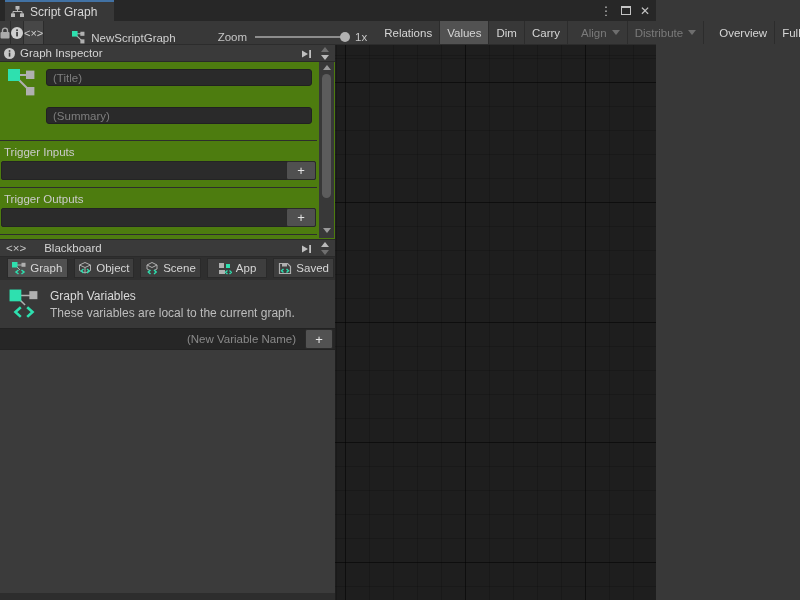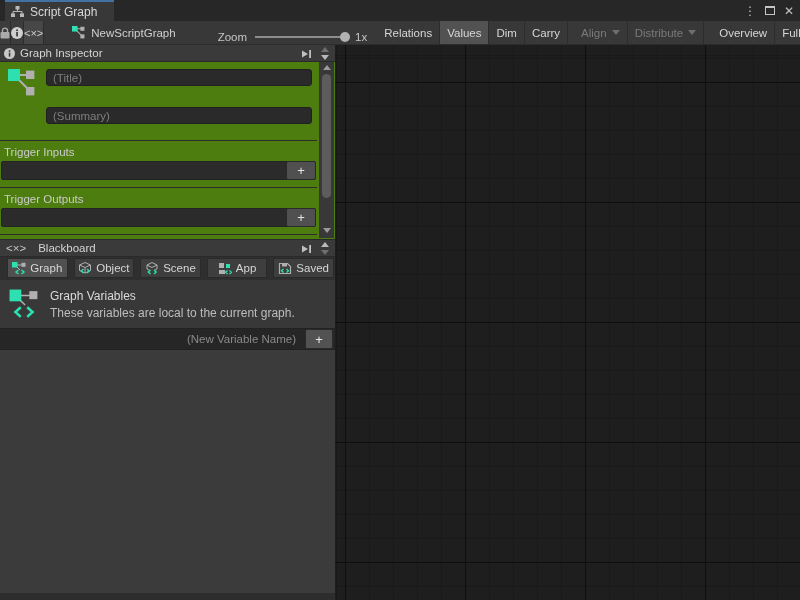--- a/index.html
+++ b/index.html
@@ -1,38 +1,38 @@
 <!DOCTYPE html>
 <html><head>
 <meta charset="utf-8">
 <style>
   * { margin:0; padding:0; box-sizing:border-box; }
   html,body { width:800px; height:600px; overflow:hidden; background:#383838;
     font-family:"Liberation Sans", sans-serif; font-size:11.5px; color:#d2d2d2;
     -webkit-font-smoothing:antialiased; }
 
-  .window { width:800px; height:600px; display:flex; flex-direction:column; }
+  .window { width:656px; height:600px; display:flex; flex-direction:column; }
 
   
   .titlebar { height:21px; background:#272727; display:flex; align-items:stretch; position:relative; }
   .doc-tab { margin-left:5px; width:109px; background:#383838; border-top:2px solid #4272a4;
     display:flex; align-items:center; gap:6px; padding:0 8px 0 6px; }
   .doc-tab .tab-label { font-size:12px; color:#d8d8d8; white-space:nowrap; }
   .win-controls { position:absolute; right:6px; top:0; height:21px; display:flex; align-items:center; gap:9px; color:#c4c4c4; }
   .wc-menu { font-size:12px; letter-spacing:0; line-height:1; }
   .wc-max { width:10px; height:9px; border:1px solid #c4c4c4; border-top-width:2px; }
   .wc-close { font-size:12px; line-height:1; }
 
   
   .toolbar { height:24px; background:#383838; display:flex; align-items:stretch; white-space:nowrap; border-bottom:1px solid #2c2c2c; }
   .tb-btn { display:flex; align-items:center; justify-content:center; border-right:1px solid #2c2c2c; color:#cfcfcf; }
   .tb-lock { width:21px; background:#3c3c3c; }
   .tb-info { width:23px; background:#3c3c3c; }
   .tb-code { width:69px; background:#474747; font-size:11px; color:#cfcfcf; letter-spacing:0; }
-  .tb-graphname { display:flex; align-items:center; gap:6px; margin-left:28px; color:#d0d0d0; }
+  .tb-graphname { display:flex; align-items:flex-end; gap:6px; margin-left:28px; color:#d0d0d0; }
   .tb-zoom { display:flex; align-items:center; margin-left:42px; gap:8px; color:#c6c6c6;margin-top:8px; }
   .zoom-track { width:92px; height:2px; background:#8d8d8d; position:relative; }
   .zoom-thumb { position:absolute; right:-3px; top:-4px; width:10px; height:10px; border-radius:50%; background:#b2b2b2; }
   .tb-group { display:flex; align-items:stretch; margin-left:10px; }
   .tb-txtbtn { display:flex; align-items:center; padding:0 7px; border-right:1px solid #2c2c2c; color:#d6d6d6; font-size:11.5px; gap:5px; }
   .tb-txtbtn.active { background:#525252; }
   .tb-txtbtn.disabled { color:#7a7a7a; }
   .dd-arrow { width:0; height:0; border-left:4px solid transparent; border-right:4px solid transparent; border-top:5px solid #8a8a8a; }
   .tb-txtbtn.disabled .dd-arrow { border-top-color:#6e6e6e; }
   .tb-right { display:flex; align-items:stretch; margin-left:8px; }
@@ -255,21 +255,21 @@
         <div class="v-scrollbar">
           <span class="sb-up arr-up" style="border-bottom-color:#9a9a9a;"></span>
           <div class="sb-thumb"></div>
           <span class="sb-down arr-down" style="border-top-color:#9a9a9a;"></span>
         </div>
       </div>
 
       <div class="blackboard-panel">
         <div class="panel-header">
           <span class="bb-icon-glyph">&lt;×&gt;</span>
-          <span class="ph-title" style="margin-left:12px;">Blackboard</span>
+          <span class="ph-title" style="margin-left:18px;">Blackboard</span>
           <span class="ph-dock">
             <svg width="11" height="10" viewBox="0 0 11 10">
               <polygon points="1,1.5 7,5 1,8.5" fill="#c0c0c0"></polygon>
               <rect x="8.2" y="1" width="1.8" height="8" fill="#c0c0c0"></rect>
             </svg>
           </span>
           <span class="ph-arrows">
             <span class="arr-up"></span>
             <span class="arr-down arr-dim"></span>
           </span>

